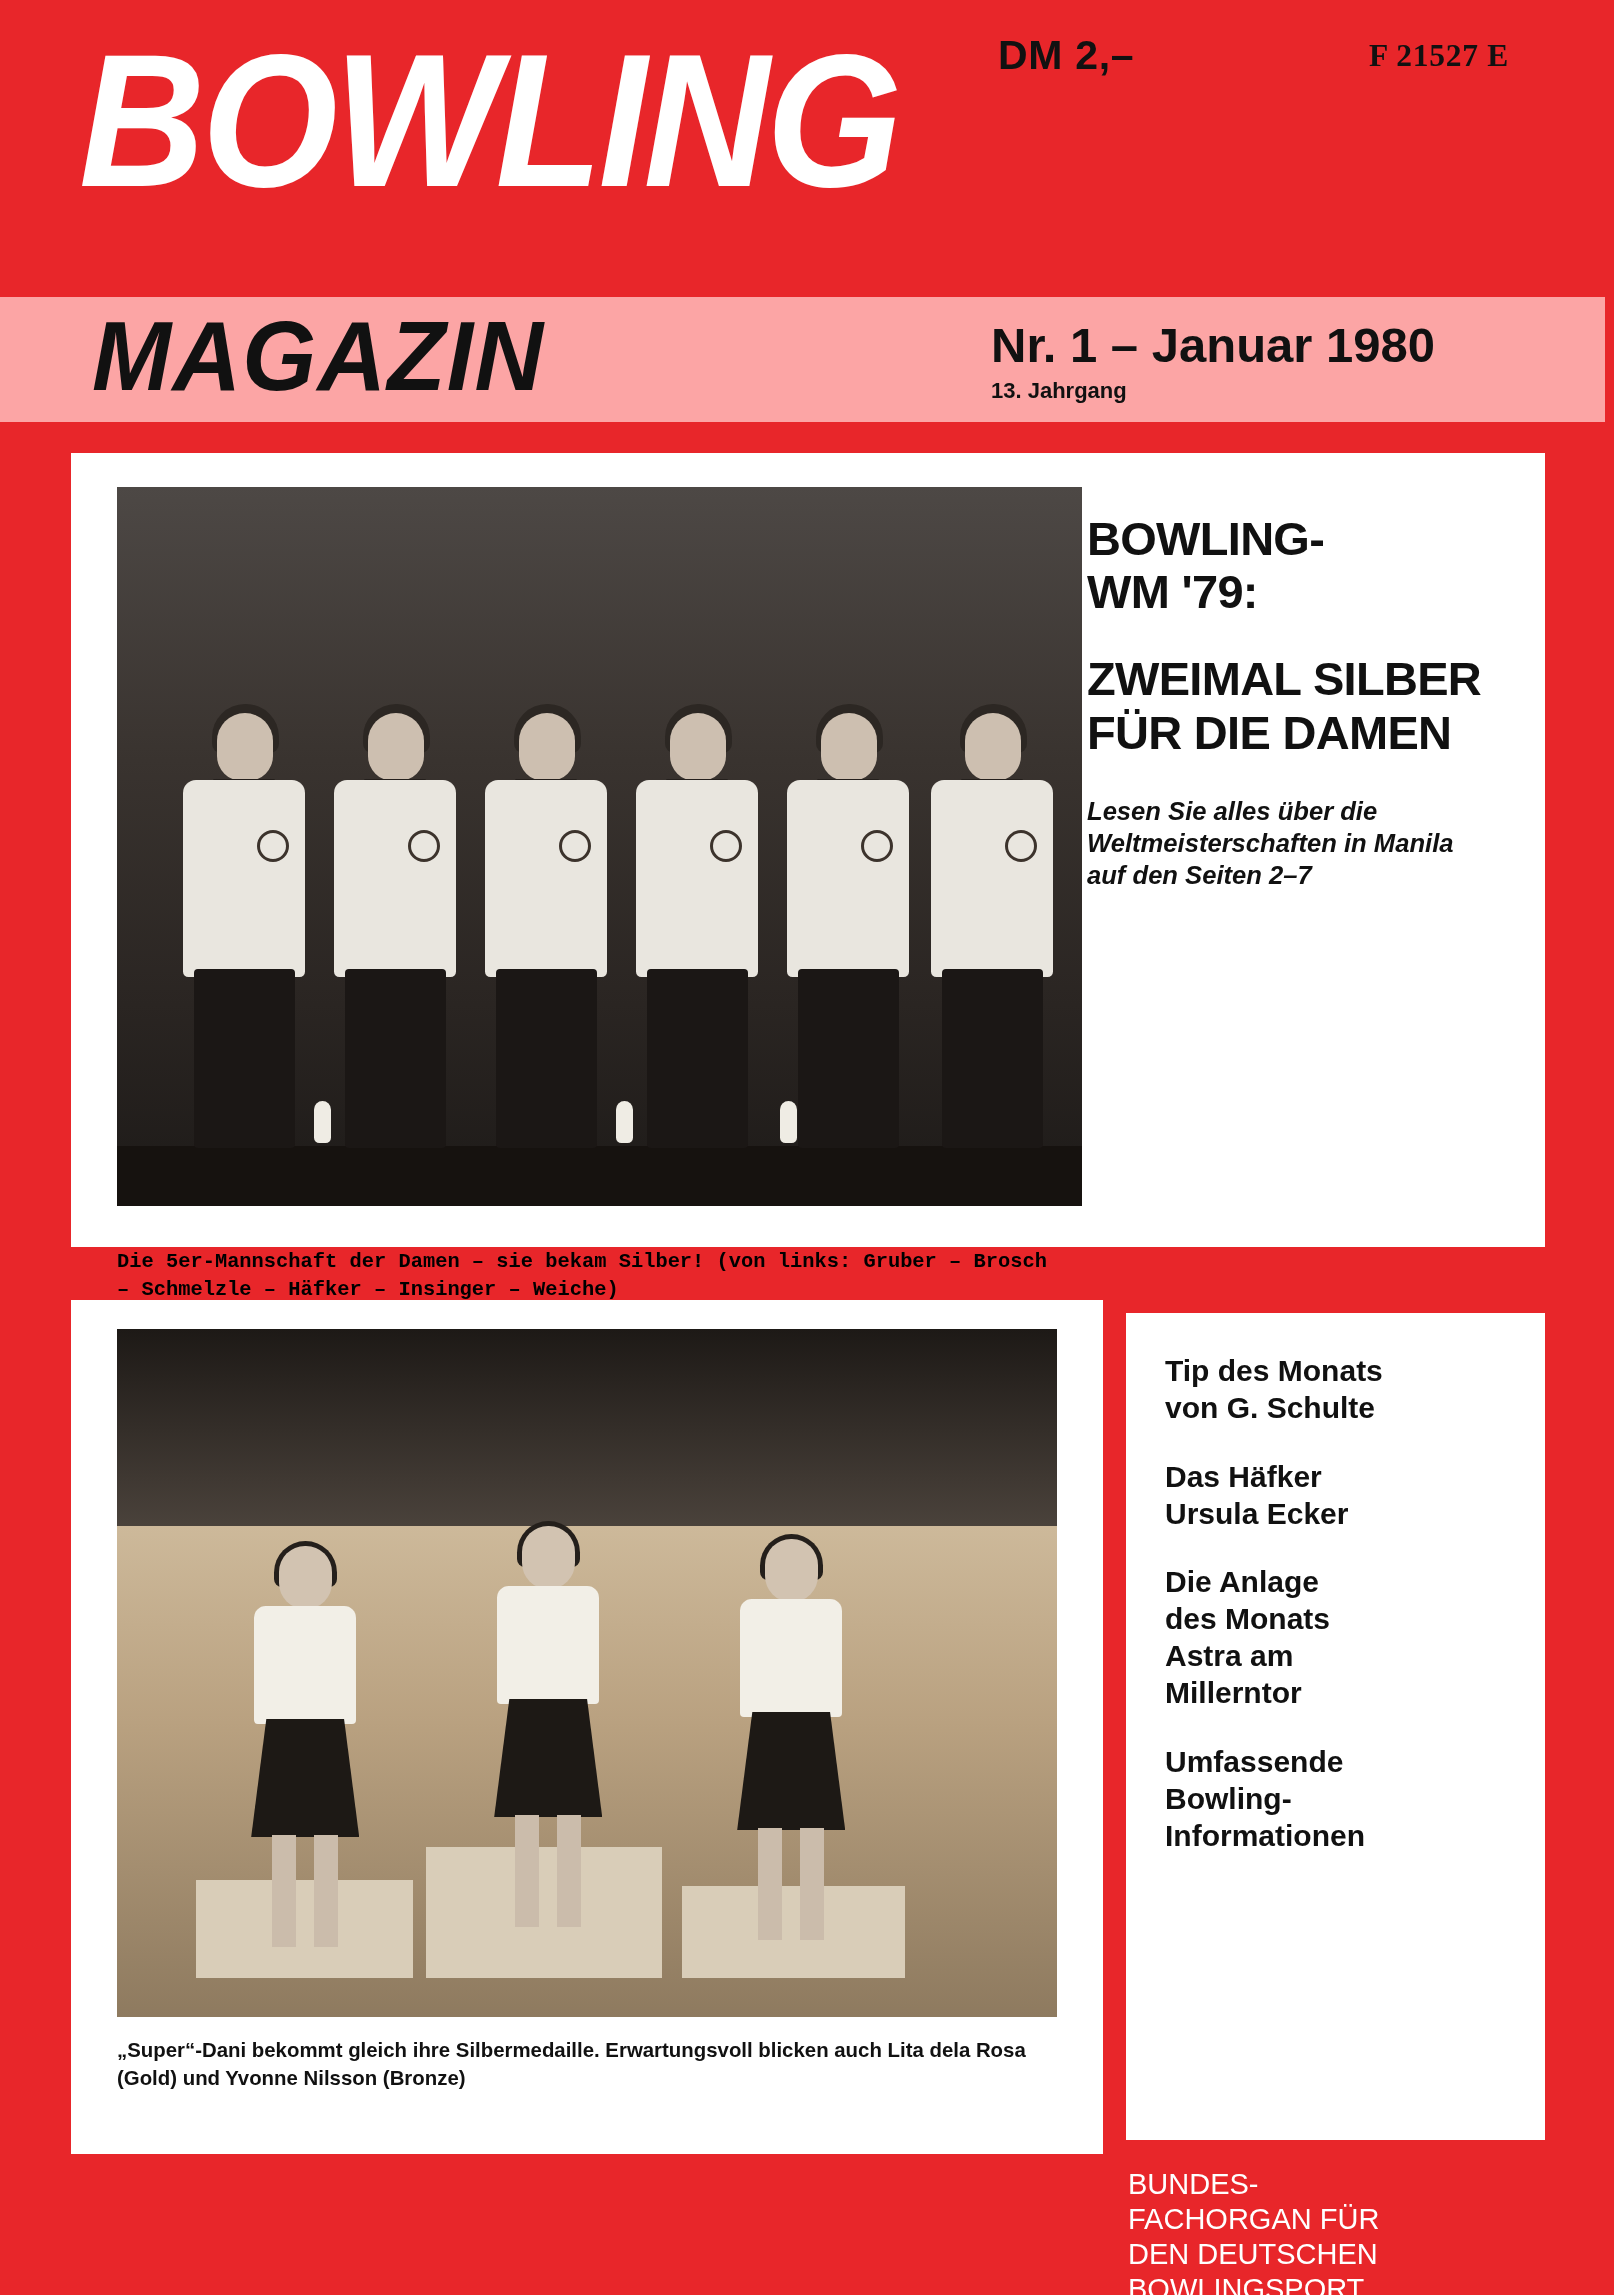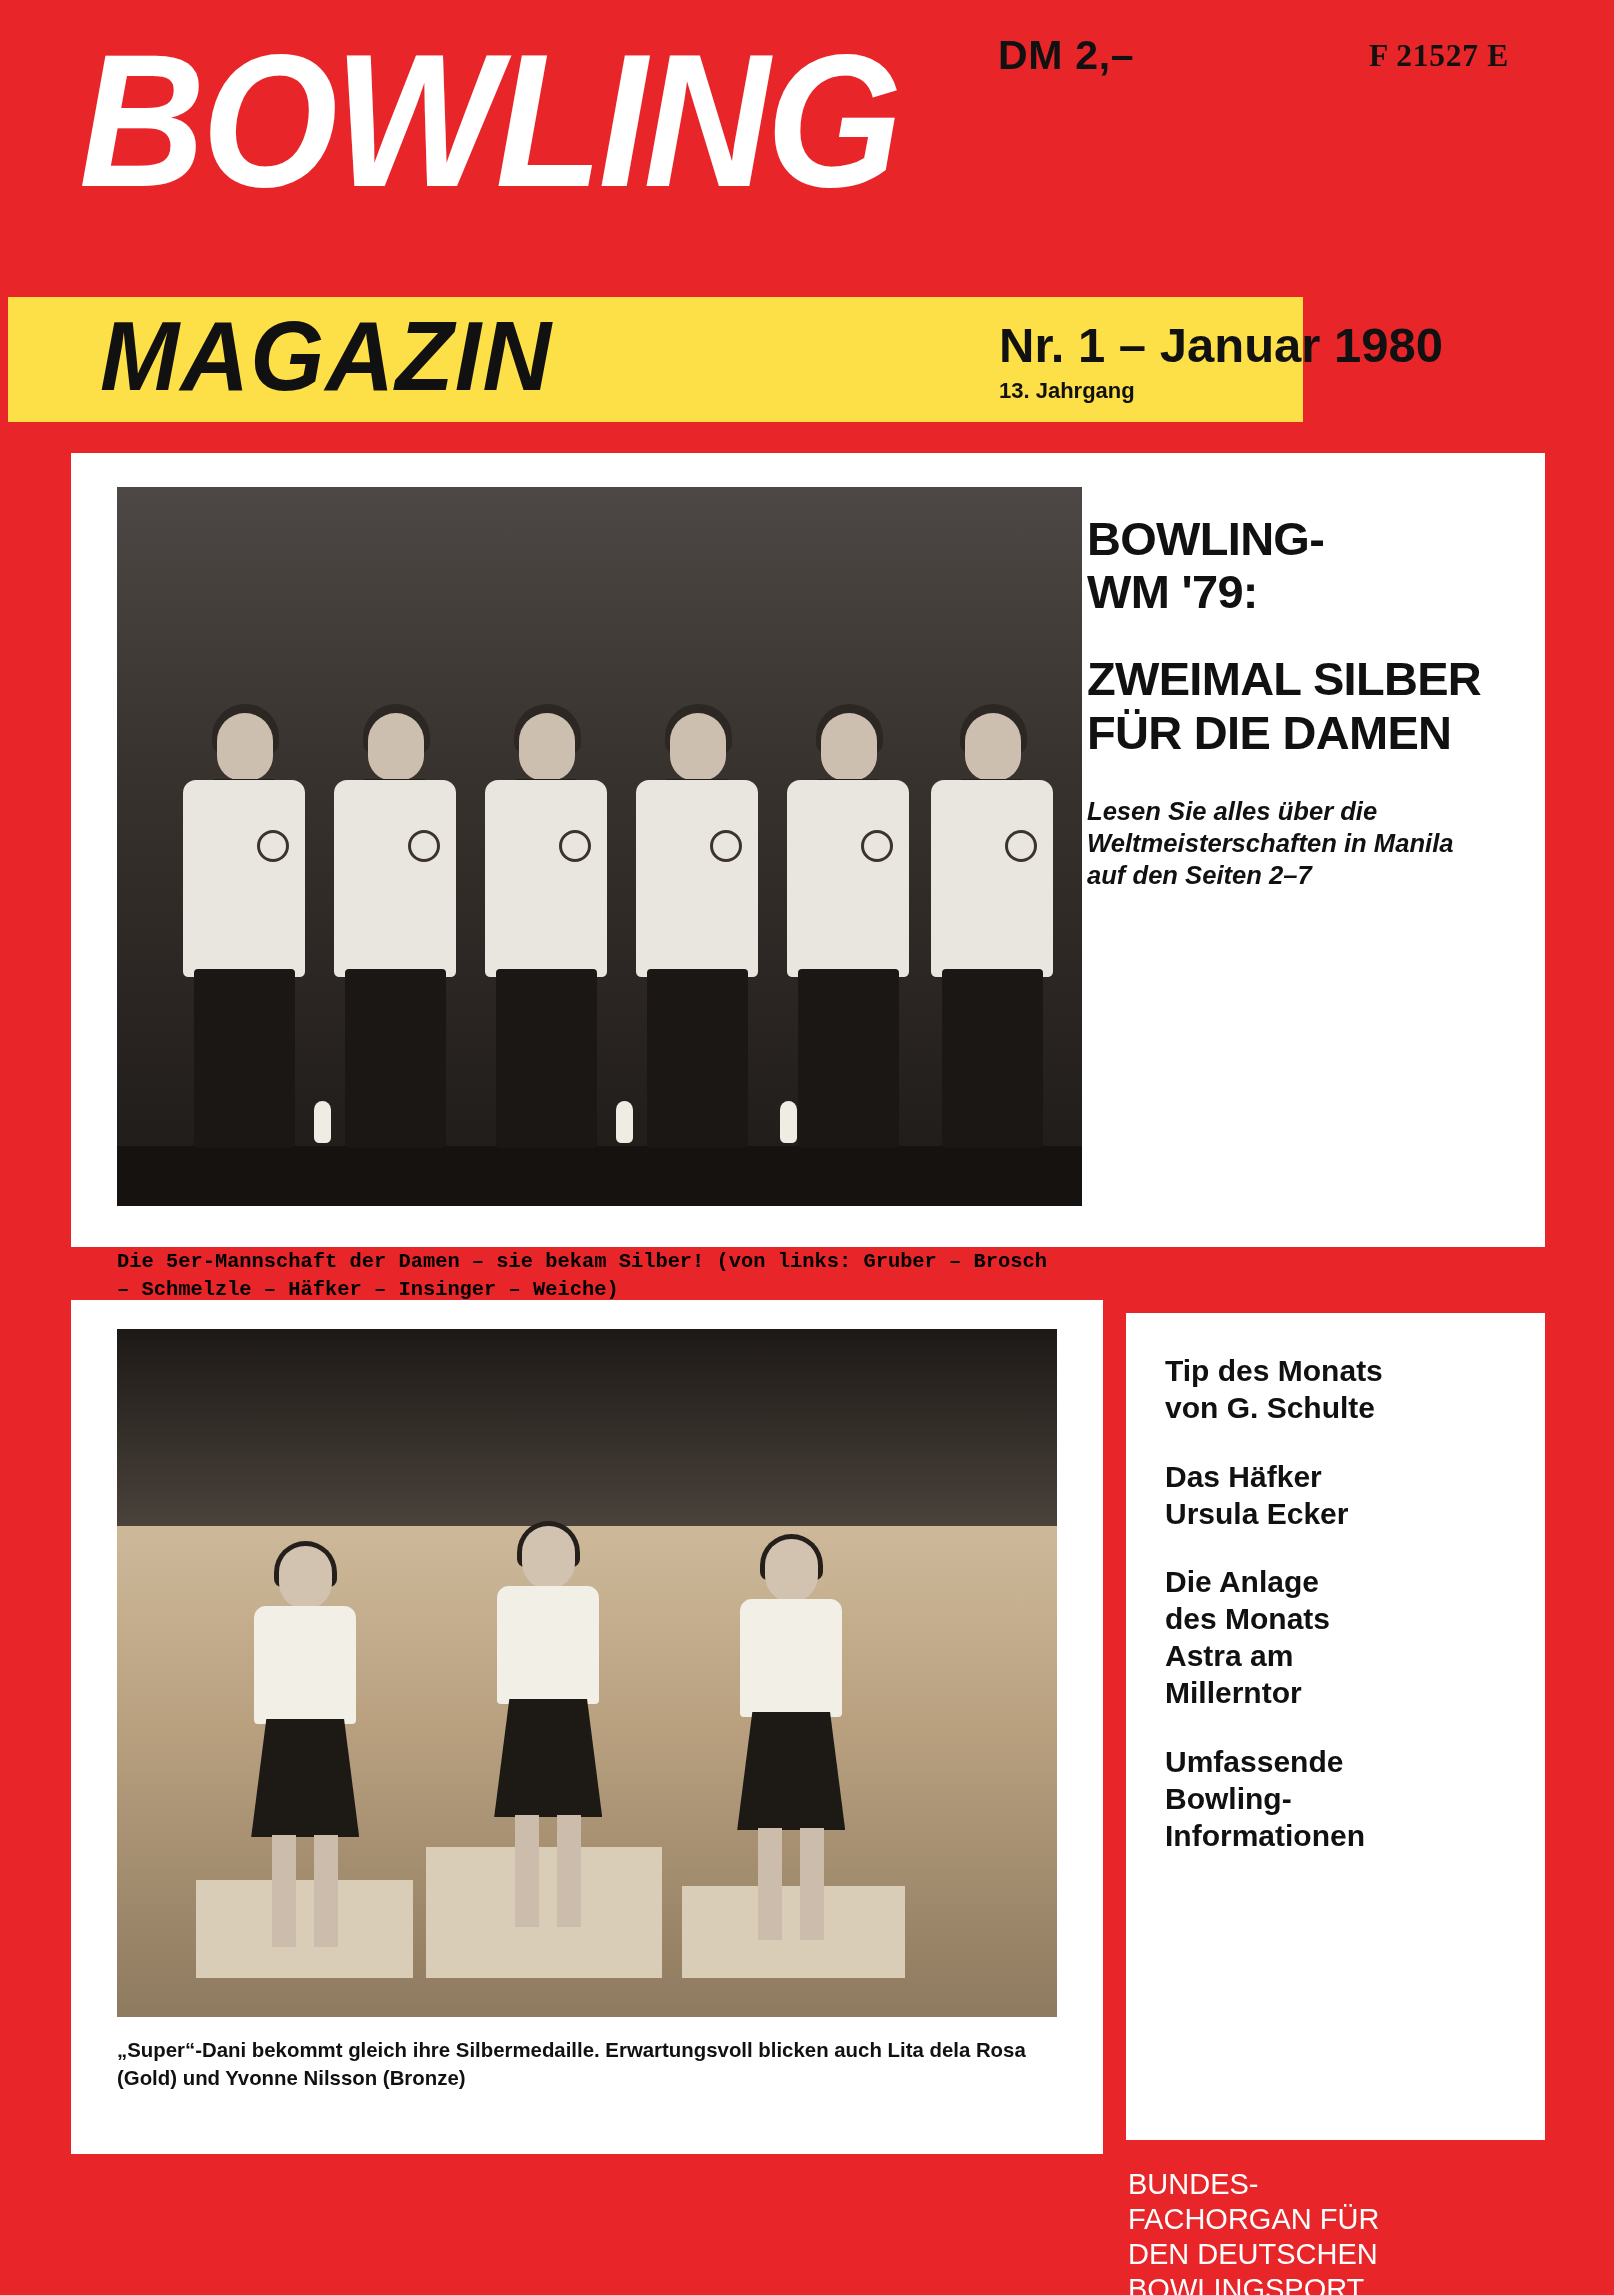--- a/index.html
+++ b/index.html
@@ -55,25 +55,25 @@
     left: 1369px;
     font-size: 31.5px;
     font-weight: bold;
     color: #111111;
     letter-spacing: 0.7px;
     font-family: Liberation Serif, serif;
   }
 
   .masthead-white {
     position: absolute;
-    left: 8px;
+    left: 0;
     top: 297px;
-    width: 1295px;
+    width: 1605px;
     height: 125px;
-    background: #fde047;
+    background: #fca5a5;
   }
   .logo-magazin {
     position: absolute;
     left: 92px;
     top: 6.6px;
     font-size: 98px;
     line-height: 105px;
     font-weight: bold;
     font-style: italic;
     color: #111111;

